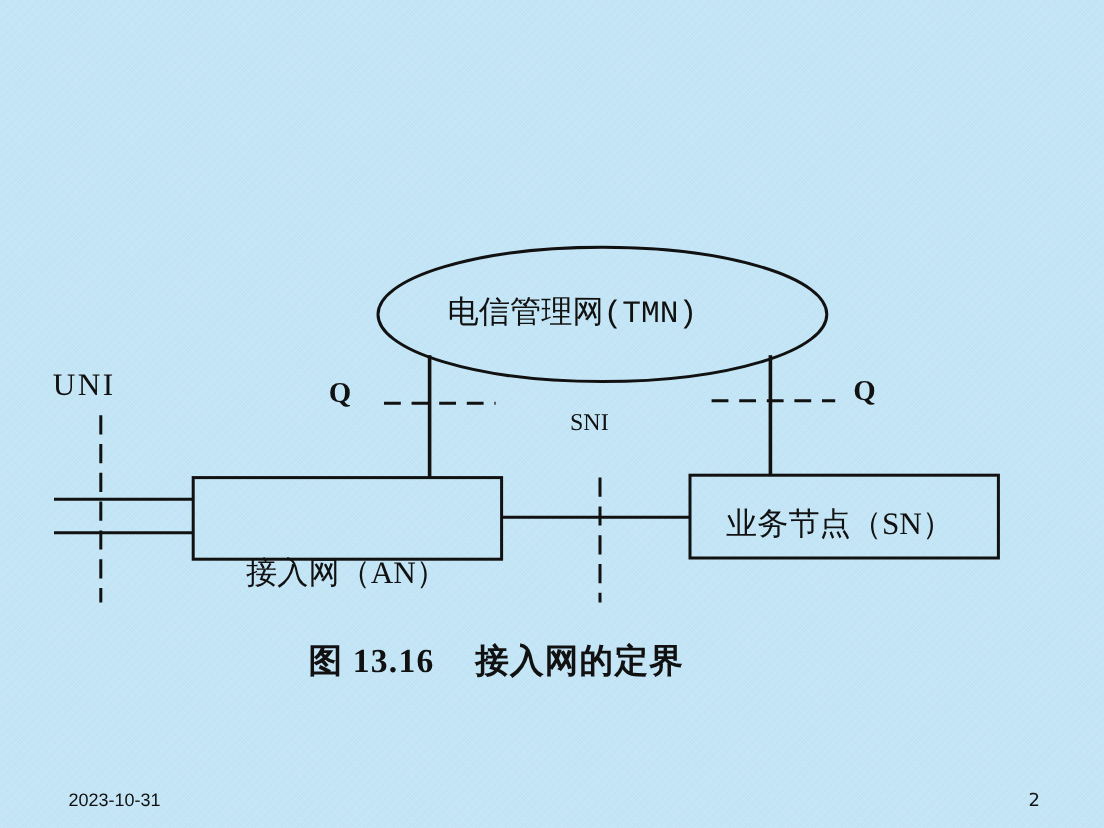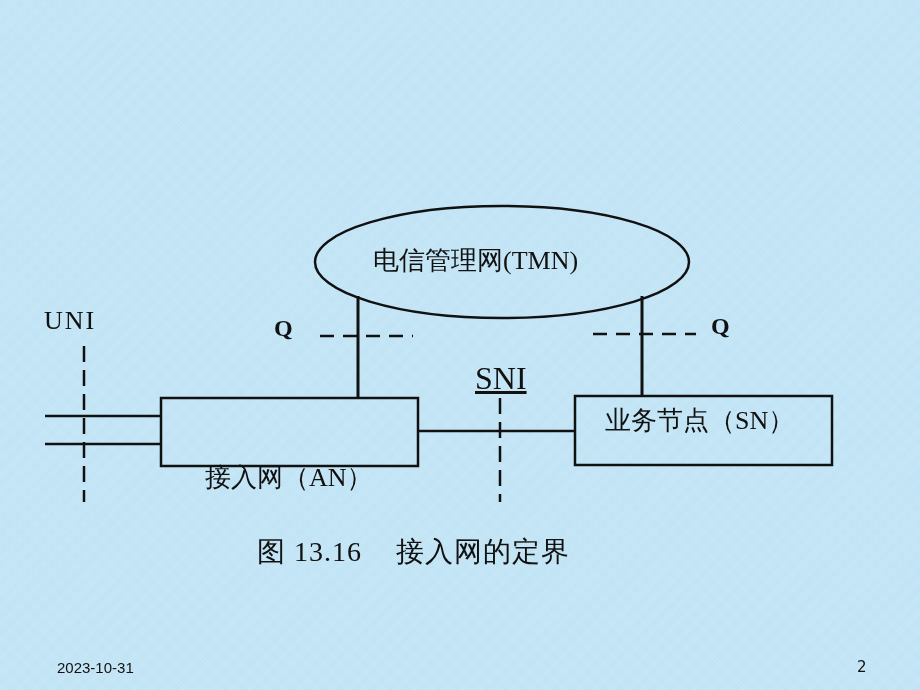--- a/index.html
+++ b/index.html
@@ -9,28 +9,28 @@
     background-image:
       repeating-linear-gradient(45deg, rgba(255,255,255,0.08) 0 1px, transparent 1px 2px),
       repeating-linear-gradient(-45deg, rgba(120,180,220,0.08) 0 1px, transparent 1px 2px);
     position: relative;
     font-family: "DejaVu Serif", "Liberation Serif", serif;
     color: #111;
   }
   svg.diagram { position: absolute; left: 0; top: 0; }
   .lbl { position: absolute; white-space: nowrap; line-height: 1; }
   .serif { font-family: "Liberation Serif", "DejaVu Serif", serif; }
-  .tmn-text { left: 373px; top: 248px; font-size: 26px; }
+  .tmn-text { left: 373px; top: 248px; font-size: 26px; font-family: Liberation Mono, monospace; }
   .uni { left: 44px; top: 308px; font-size: 26px; letter-spacing: 2px; }
   .q-left { left: 274px; top: 316px; font-size: 24px; font-weight: bold; }
   .q-right { left: 711px; top: 314px; font-size: 24px; font-weight: bold; }
-  .sni { left: 475px; top: 362px; font-size: 32px; text-decoration: underline; }
+  .sni { left: 475px; top: 342px; font-size: 20px; }
   .an-text { left: 205px; top: 422px; font-size: 26px; margin-top: 43px; }
-  .sn-text { left: 605px; top: 408px; font-size: 26px; }
-  .caption { left: 257px; top: 538px; font-size: 28px; font-weight: normal; letter-spacing: 1px; }
+  .sn-text { left: 605px; top: 424px; font-size: 26px; }
+  .caption { left: 257px; top: 538px; font-size: 28px; font-weight: bold; letter-spacing: 1px; }
   .caption .gap { display: inline-block; width: 34px; }
   .footer-date { left: 57px; top: 660px; font-family: Liberation Sans, sans-serif; font-size: 15px; }
   .footer-page { left: 857px; top: 660px; font-family: "DejaVu Sans", sans-serif; font-size: 15px; }
 </style>
 </head>
 <body>
 
 <svg class="diagram" width="920" height="690" viewBox="0 0 920 690">
 
   <ellipse cx="502" cy="262" rx="187" ry="56" fill="none" stroke="#111" stroke-width="2.5"></ellipse>

